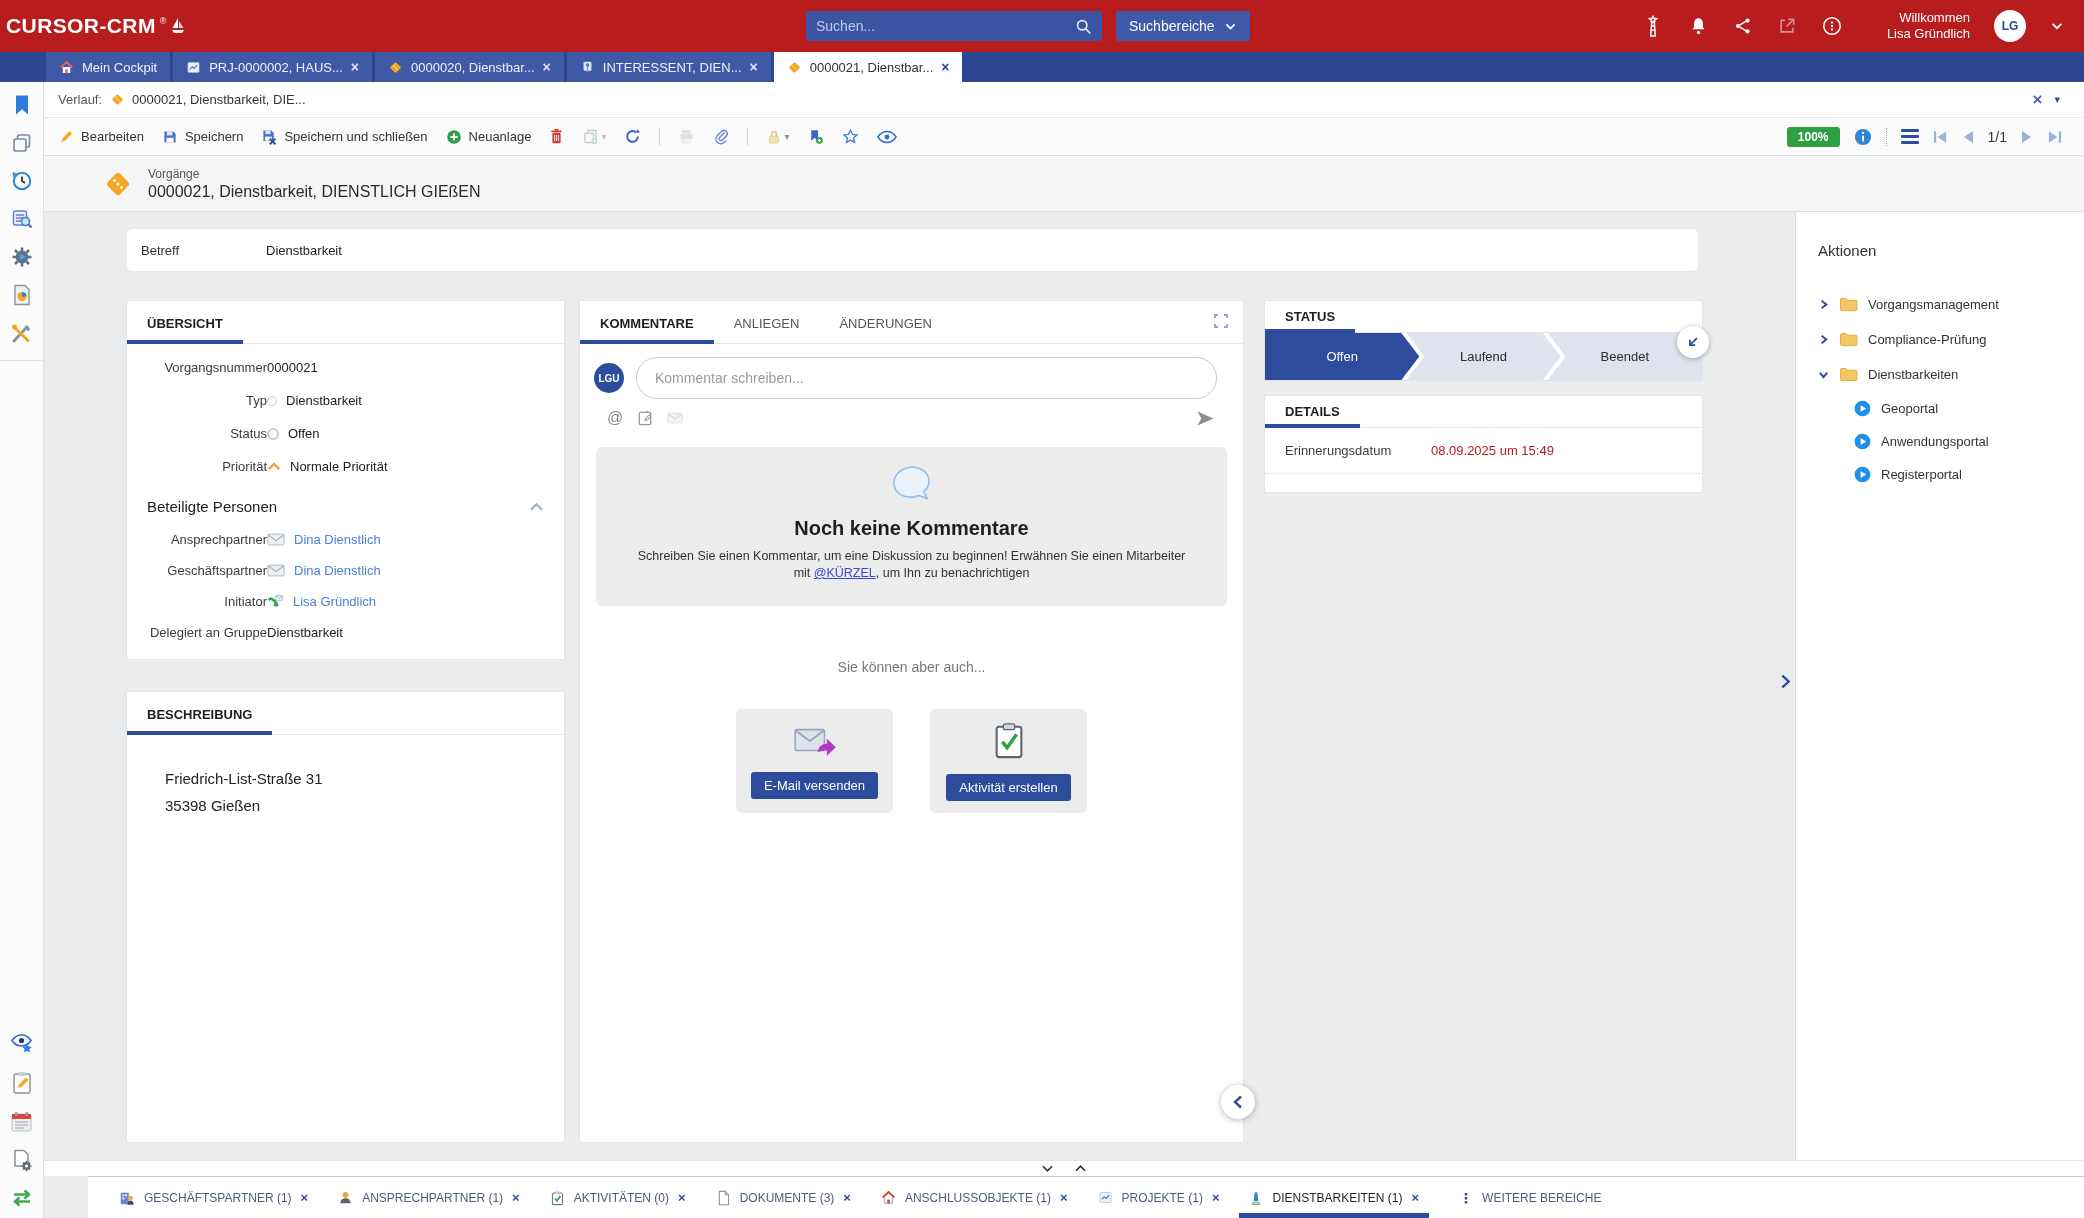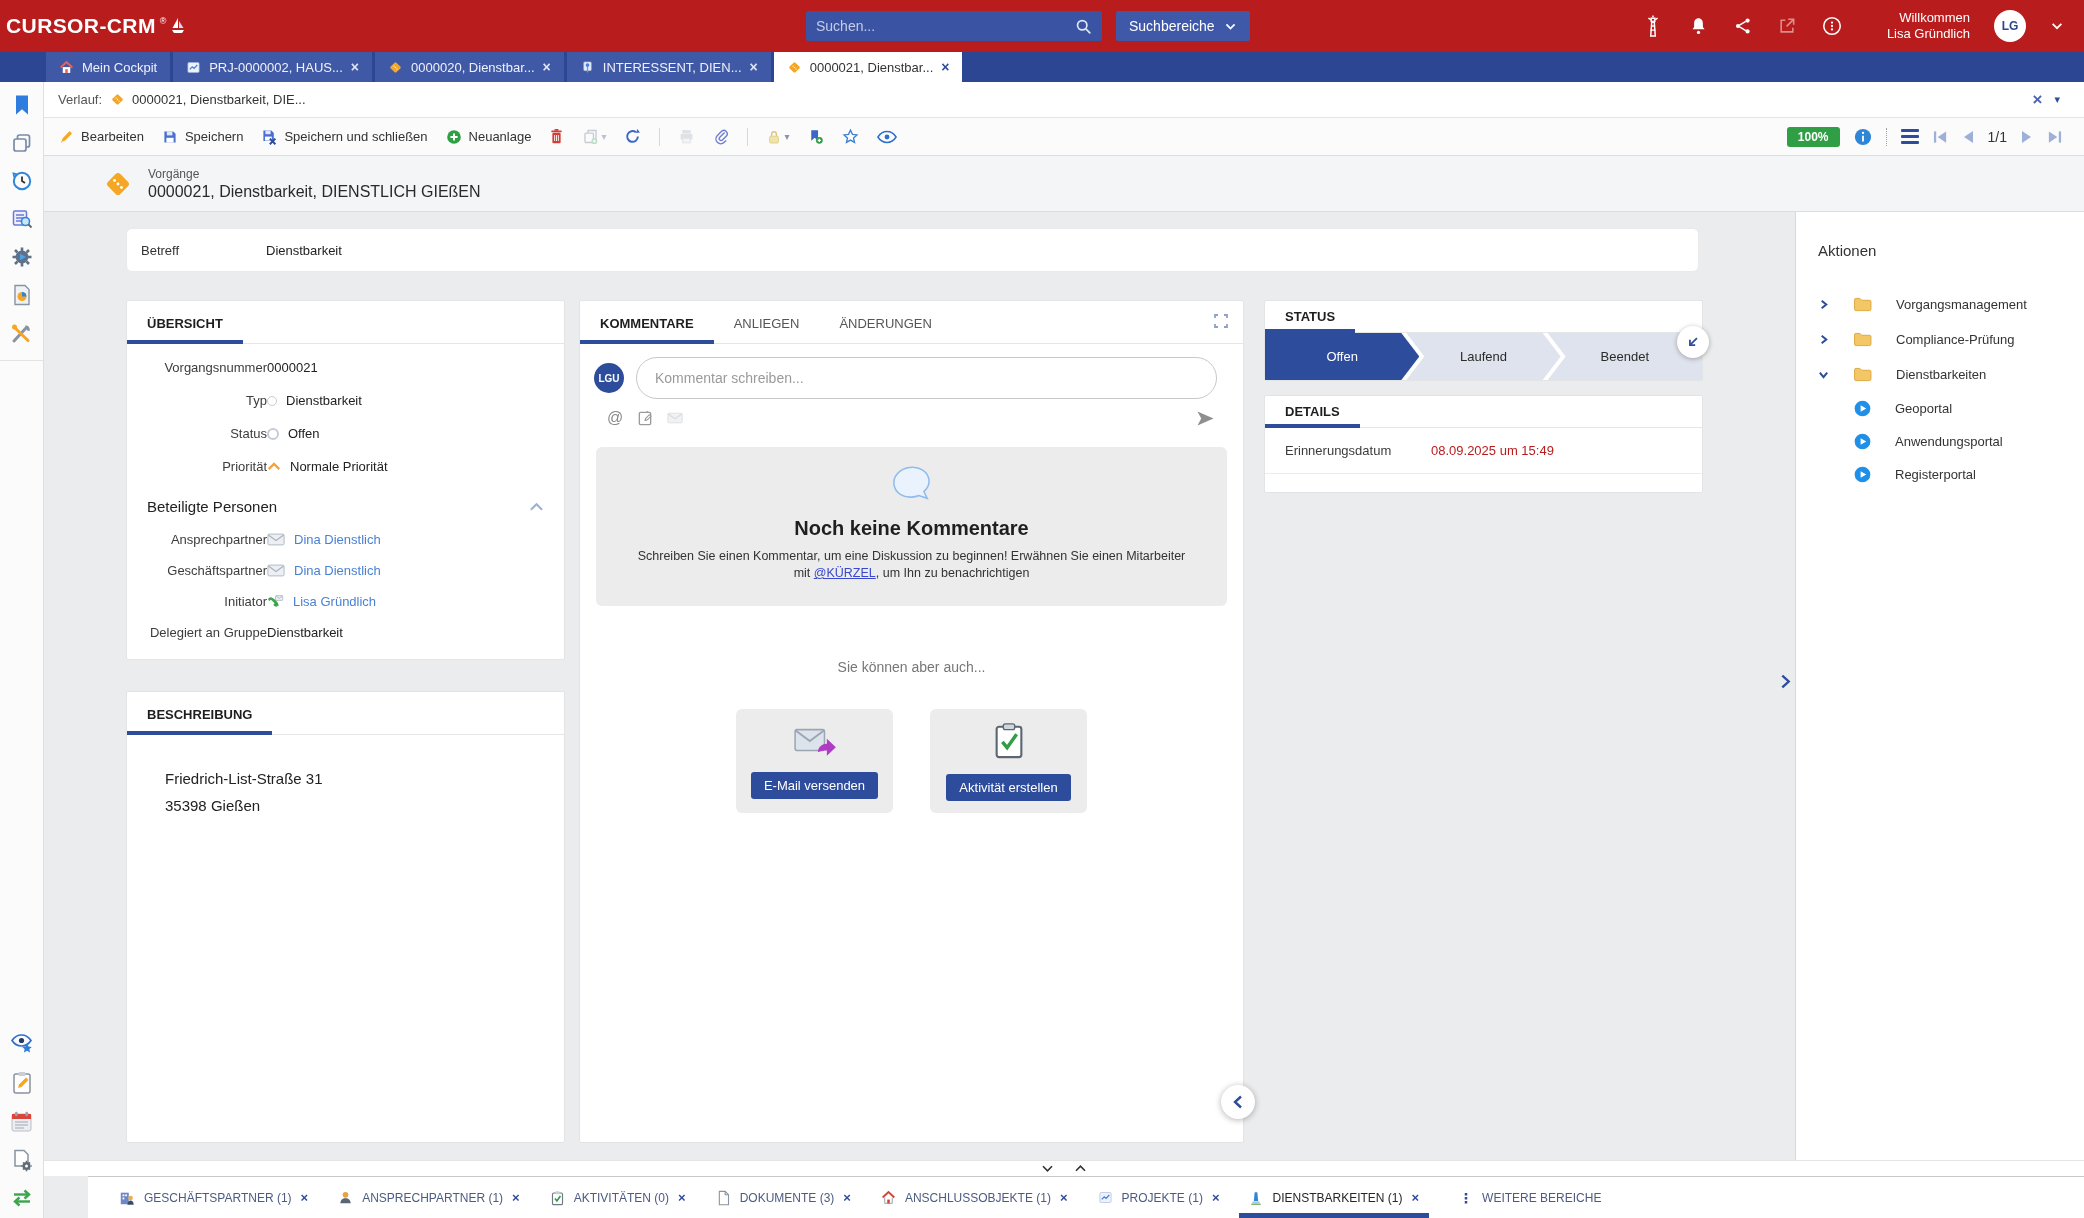--- a/index.html
+++ b/index.html
@@ -126,21 +126,21 @@
   .status-expand { position:absolute; right:-7px; top:25px; width:32px; height:32px; border-radius:50%; background:#fff; box-shadow:0 1px 5px rgba(0,0,0,.3); display:flex; align-items:center; justify-content:center; cursor:pointer; z-index:3; }
   .drow { display:flex; padding:15px 0 15px 20px; border-bottom:1px solid #ececec; }
   .dlabel { width:146px; color:#3c3c3c; }
   .dval { color:#b91c1c; }
   .details-card { padding-bottom:18px; }
 
   
   .aside { width:289px; background:#fff; border-left:1px solid #d9d9d9; position:relative; padding:30px 10px 0 22px; }
   .aside-title { font-size:15px; color:#333; }
   .tree { margin-top:28px; }
-  .tree-row { display:flex; align-items:center; gap:24px; padding:10px 0; cursor:pointer; color:#333; }
+  .tree-row { display:flex; align-items:center; gap:10px; padding:10px 0; cursor:pointer; color:#333; }
   .tree-child { padding:8px 0 8px 36px; }
   .tree-label { white-space:nowrap; }
   .aside-handle { position:absolute; left:-16px; top:462px; cursor:pointer; }
 
   
   .footer-strip { height:16px; background:#fff; border-top:1px solid #e4e4e4; display:flex; align-items:center; justify-content:center; gap:20px; }
   .fchev { cursor:pointer; }
   .bottom-tabs { height:42px; background:#fff; border-top:1px solid #c9c9c9; display:flex; align-items:center; padding-left:16px; margin-left:44px; }
   .btab { display:flex; align-items:center; gap:9px; padding:0 15px; height:100%; font-size:12px; color:#4c5b80; position:relative; cursor:pointer; white-space:nowrap; }
   .btab.active { color:#262626; }

